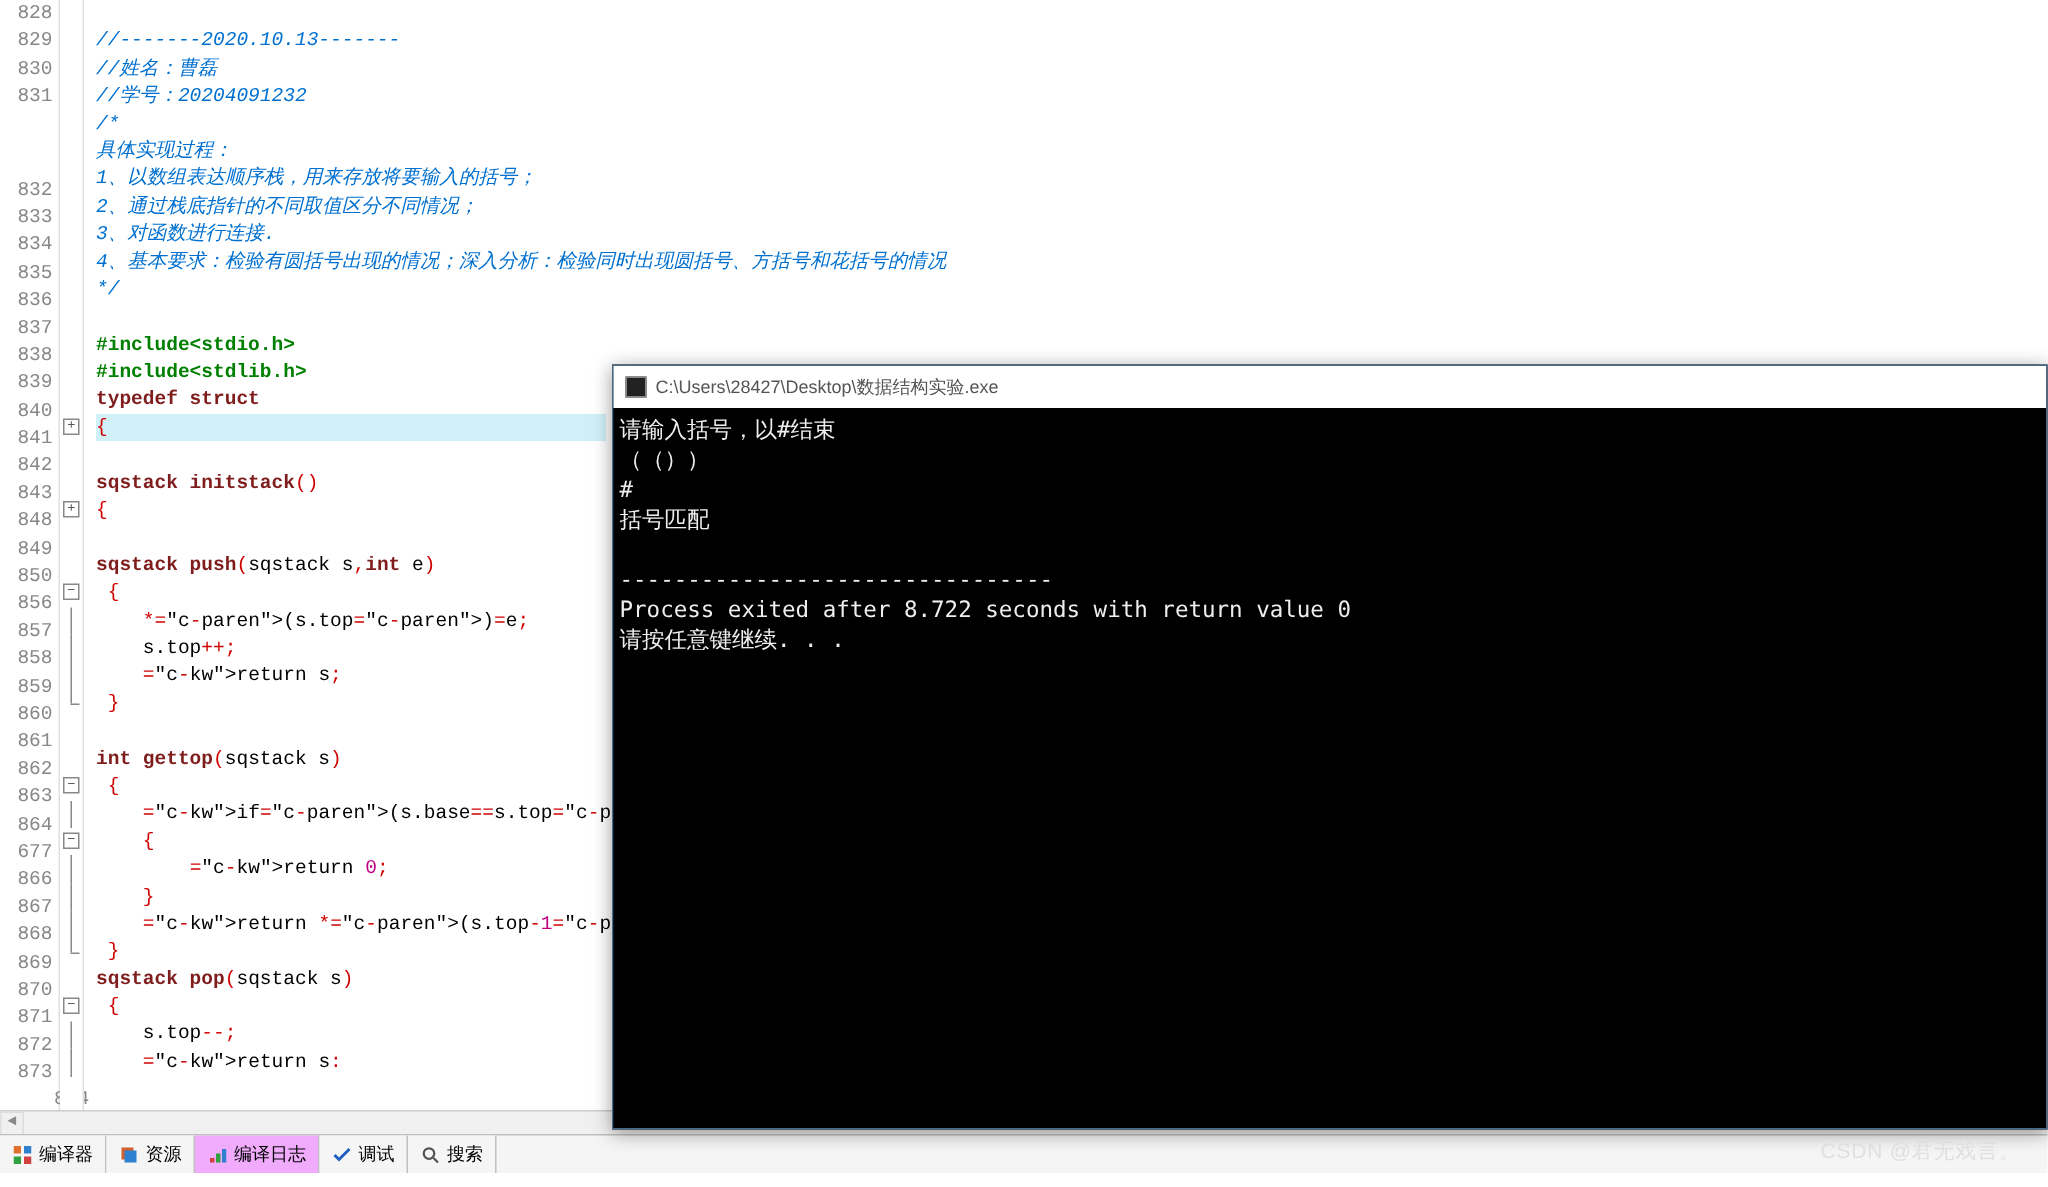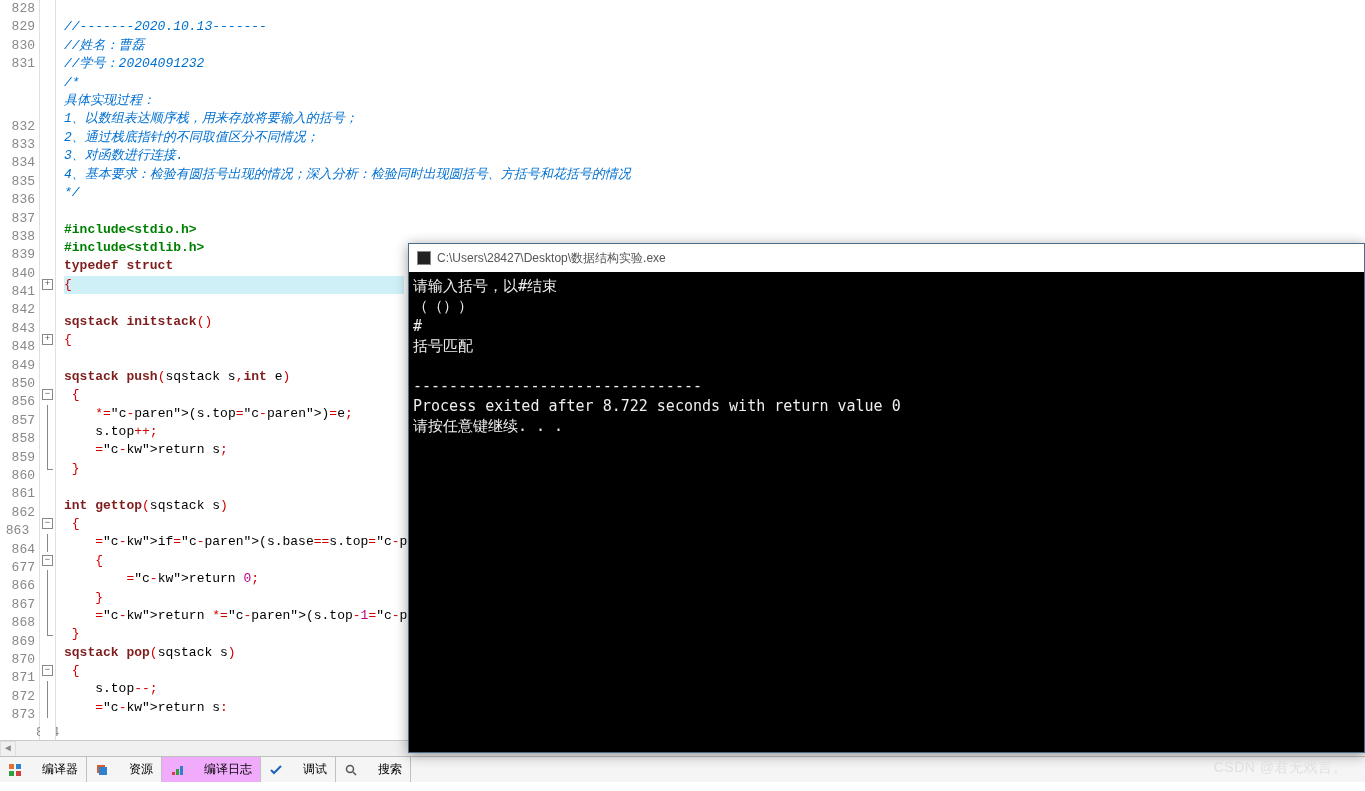--- a/index.html
+++ b/index.html
@@ -102,21 +102,21 @@
     align-items: stretch;
   }
   .tab {
     display: flex;
     align-items: center;
     padding: 0 8px;
     font-size: 12px;
     font-family: "Microsoft YaHei", SimSun, sans-serif;
     border-right: 1px solid #c0c0c0;
     background: #f5f5f5;
-    gap: 20px;
+    gap: 4px;
     cursor: pointer;
   }
   .tab.active { background: #f0abfc; }
   .tab .ticon { width: 14px; height: 14px; display:inline-flex; align-items:center; justify-content:center; }
 
   .console {
     position: absolute;
     left: 408px;
     top: 243px;
     width: 957px;
@@ -188,21 +188,21 @@
       <div style="height: 18.4px; line-height: 18.4px;">848</div>
       <div style="height: 18.4px; line-height: 18.4px;">849</div>
       <div style="height: 18.4px; line-height: 18.4px;">850</div>
       <div style="height: 18.4px; line-height: 18.4px;">856</div>
       <div style="height: 18.4px; line-height: 18.4px;">857</div>
       <div style="height: 18.4px; line-height: 18.4px;">858</div>
       <div style="height: 18.4px; line-height: 18.4px;">859</div>
       <div style="height: 18.4px; line-height: 18.4px;">860</div>
       <div style="height: 18.4px; line-height: 18.4px;">861</div>
       <div style="height: 18.4px; line-height: 18.4px;">862</div>
-      <div style="height: 18.4px; line-height: 18.4px; text-align: center;">863</div>
+      <div style="height: 18.4px; line-height: 18.4px;">863</div>
       <div style="height: 18.4px; line-height: 18.4px;">864</div>
       <div style="height: 18.4px; line-height: 18.4px;">677</div>
       <div style="height: 18.4px; line-height: 18.4px;">866</div>
       <div style="height: 18.4px; line-height: 18.4px;">867</div>
       <div style="height: 18.4px; line-height: 18.4px;">868</div>
       <div style="height: 18.4px; line-height: 18.4px;">869</div>
       <div style="height: 18.4px; line-height: 18.4px;">870</div>
       <div style="height: 18.4px; line-height: 18.4px;">871</div>
       <div style="height: 18.4px; line-height: 18.4px;">872</div>
       <div style="height: 18.4px; line-height: 18.4px;">873</div>

